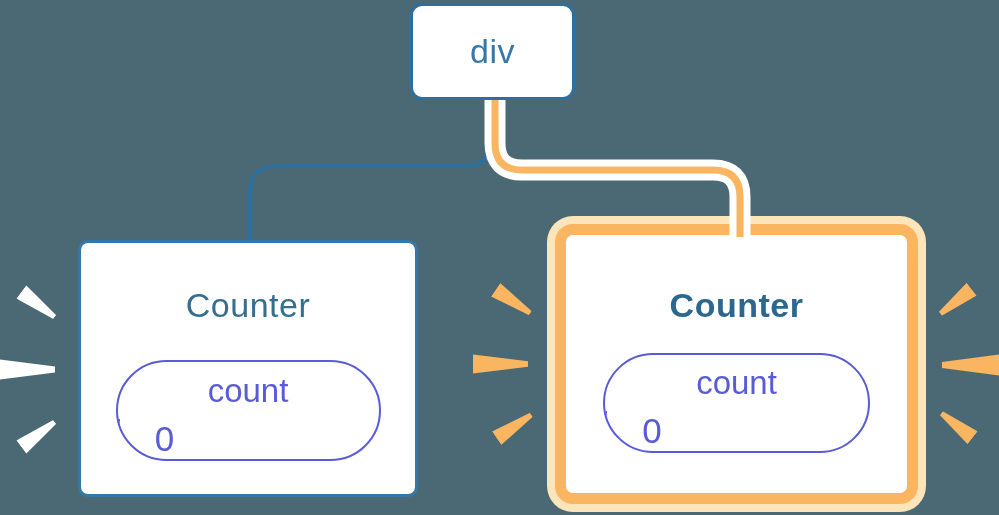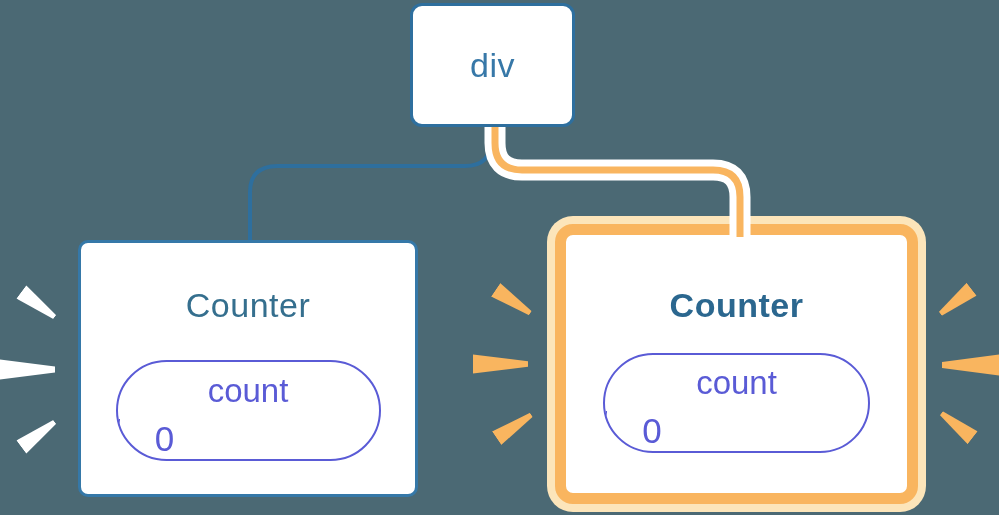--- a/index.html
+++ b/index.html
@@ -19,21 +19,21 @@
     z-index: 2;
     pointer-events: none;
   }
   .node {
     position: absolute;
     background: #ffffff;
     box-sizing: border-box;
   }
   .node-root {
     left: 410px; top: 3px;
-    width: 165px; height: 124px;
+    width: 165px; height: 97px;
     border: 3.5px solid #2E6F9E;
     border-radius: 12px;
     z-index: 3;
     display: flex; align-items: center; justify-content: center;
   }
   .root-label {
     color: #3778A8;
     font-size: 34px;
     font-weight: 500;
     letter-spacing: 0.5px;

